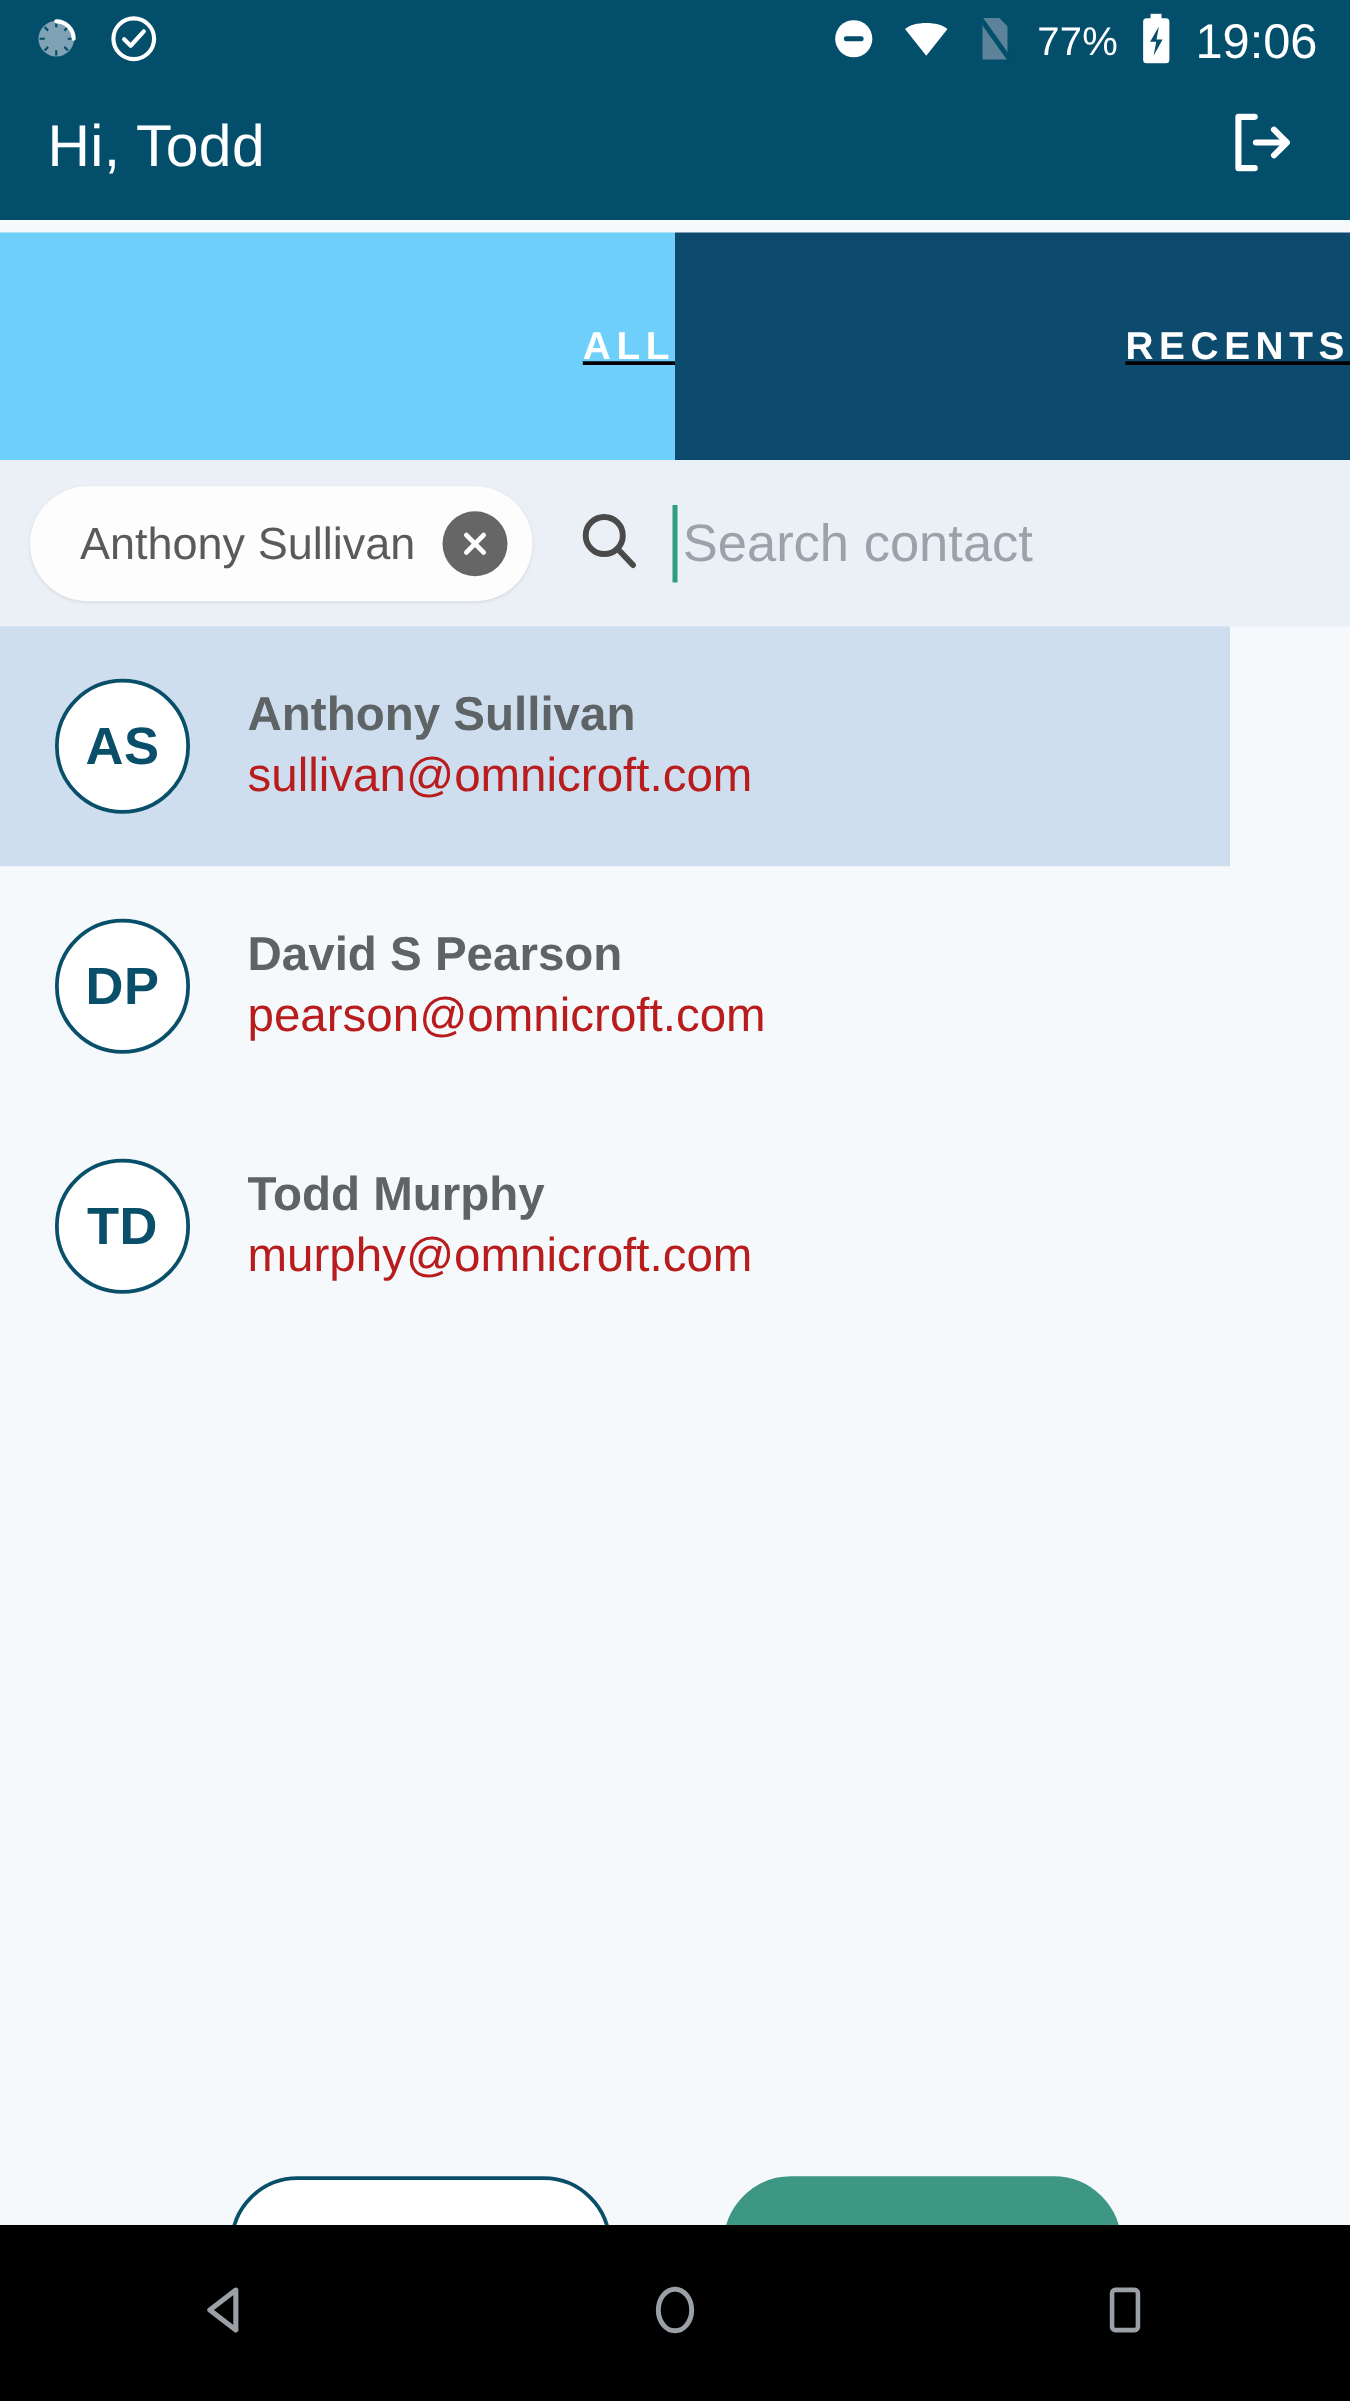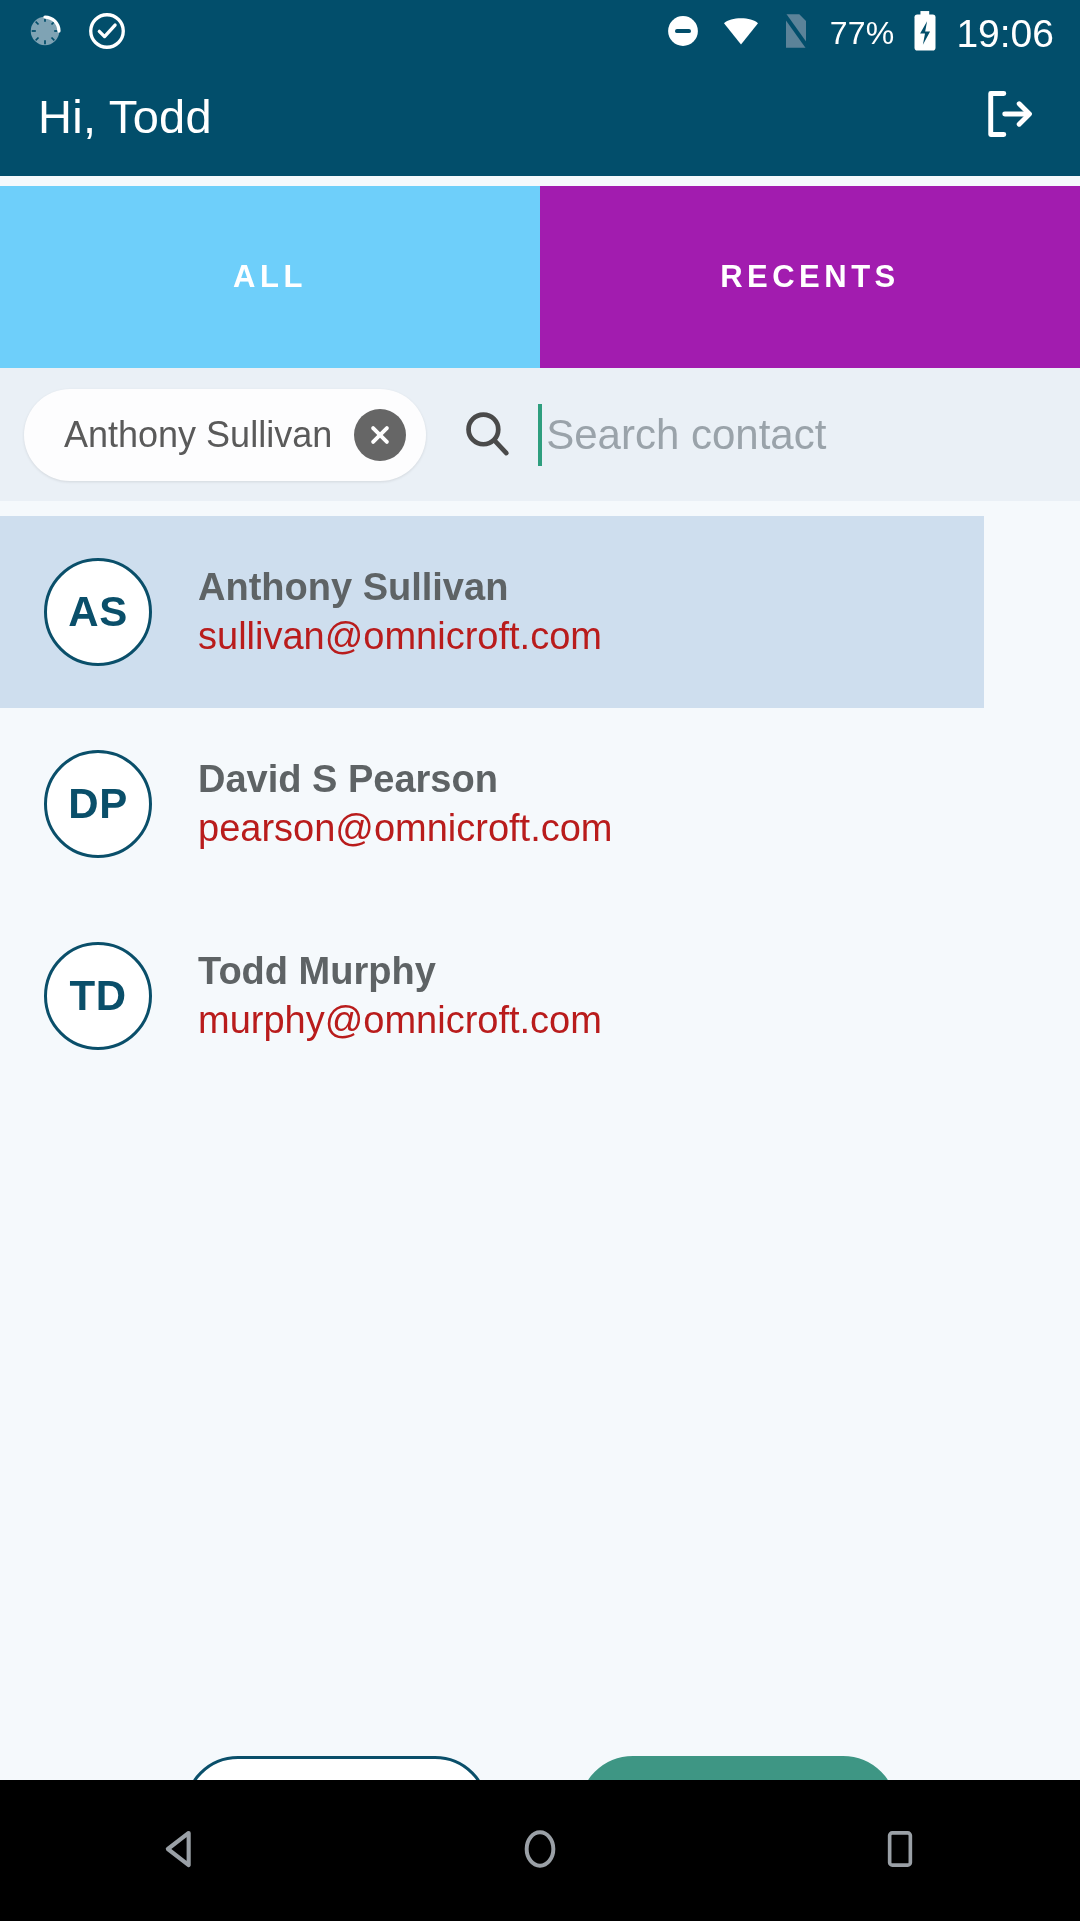--- a/index.html
+++ b/index.html
@@ -27,24 +27,24 @@
   .appbar {
     position:absolute; top:56px; left:0; width:1080px; height:120px;
     background:#024E6B; display:flex; align-items:center; padding:0 38px;
   }
   .greeting { color:#ffffff; font-size:47px; font-weight:400; letter-spacing:.3px; }
   .logout-btn { margin-left:auto; width:68px; height:68px; display:flex;
                 align-items:center; justify-content:center; cursor:pointer; }
 
   
   .tabs { position:absolute; top:186px; left:0; width:1080px; height:182px; display:flex; }
-  .tab { flex:1; display:flex; align-items:center; justify-content:center; cursor:pointer; }
+  .tab { flex:1; display:flex; align-items:center; justify-content:flex-end; cursor:pointer;text-decoration:underline; }
   .tab-label { font-size:31px; font-weight:700; letter-spacing:4.5px; color:#ffffff; }
   .tab.active { background:#6ECFFA; }
-  .tab.inactive { background:#a21caf; }
+  .tab.inactive { background:#0c4a6e; }
 
   
   .searchrow {
     position:absolute; top:368px; left:0; width:1080px; height:133px;
     background:#EAF0F6; display:flex; align-items:center; padding:0 24px;
   }
   .chip {
     height:92px; background:#FDFDFE; border-radius:46px;
     display:flex; align-items:center; padding:0 20px 0 40px; gap:22px;
     box-shadow:0 1px 3px rgba(0,0,0,.10);
@@ -52,21 +52,21 @@
   .chip-label { font-size:36px; color:#5A5A5A; font-weight:400; white-space:nowrap; }
   .chip-close {
     width:52px; height:52px; border-radius:50%; background:#666666;
     display:flex; align-items:center; justify-content:center; cursor:pointer; flex:none;
   }
   .search-icon-wrap { margin-left:34px; display:flex; align-items:center; cursor:pointer; }
   .caret { width:4px; height:62px; background:#2E9E7E; margin-left:24px; flex:none; }
   .search-placeholder { font-size:42px; color:#9AA3AA; margin-left:4px; white-space:nowrap; }
 
   
-  .list { position:absolute; top:516px; left:0; width:984px; height:1279px; background:#F5F9FC; }
+  .list { position:absolute; top:501px; left:0; width:984px; height:1279px; background:#F5F9FC; }
   .contact-row {
     position:relative; height:192px; display:flex; align-items:center; padding:0 44px;
     cursor:pointer;
   }
   .contact-row.selected { background:#CEDEEE; }
   .avatar {
     width:108px; height:108px; border-radius:50%;
     border:3px solid #0A4F6A; background:#FFFFFF;
     display:flex; align-items:center; justify-content:center; flex:none;
   }

